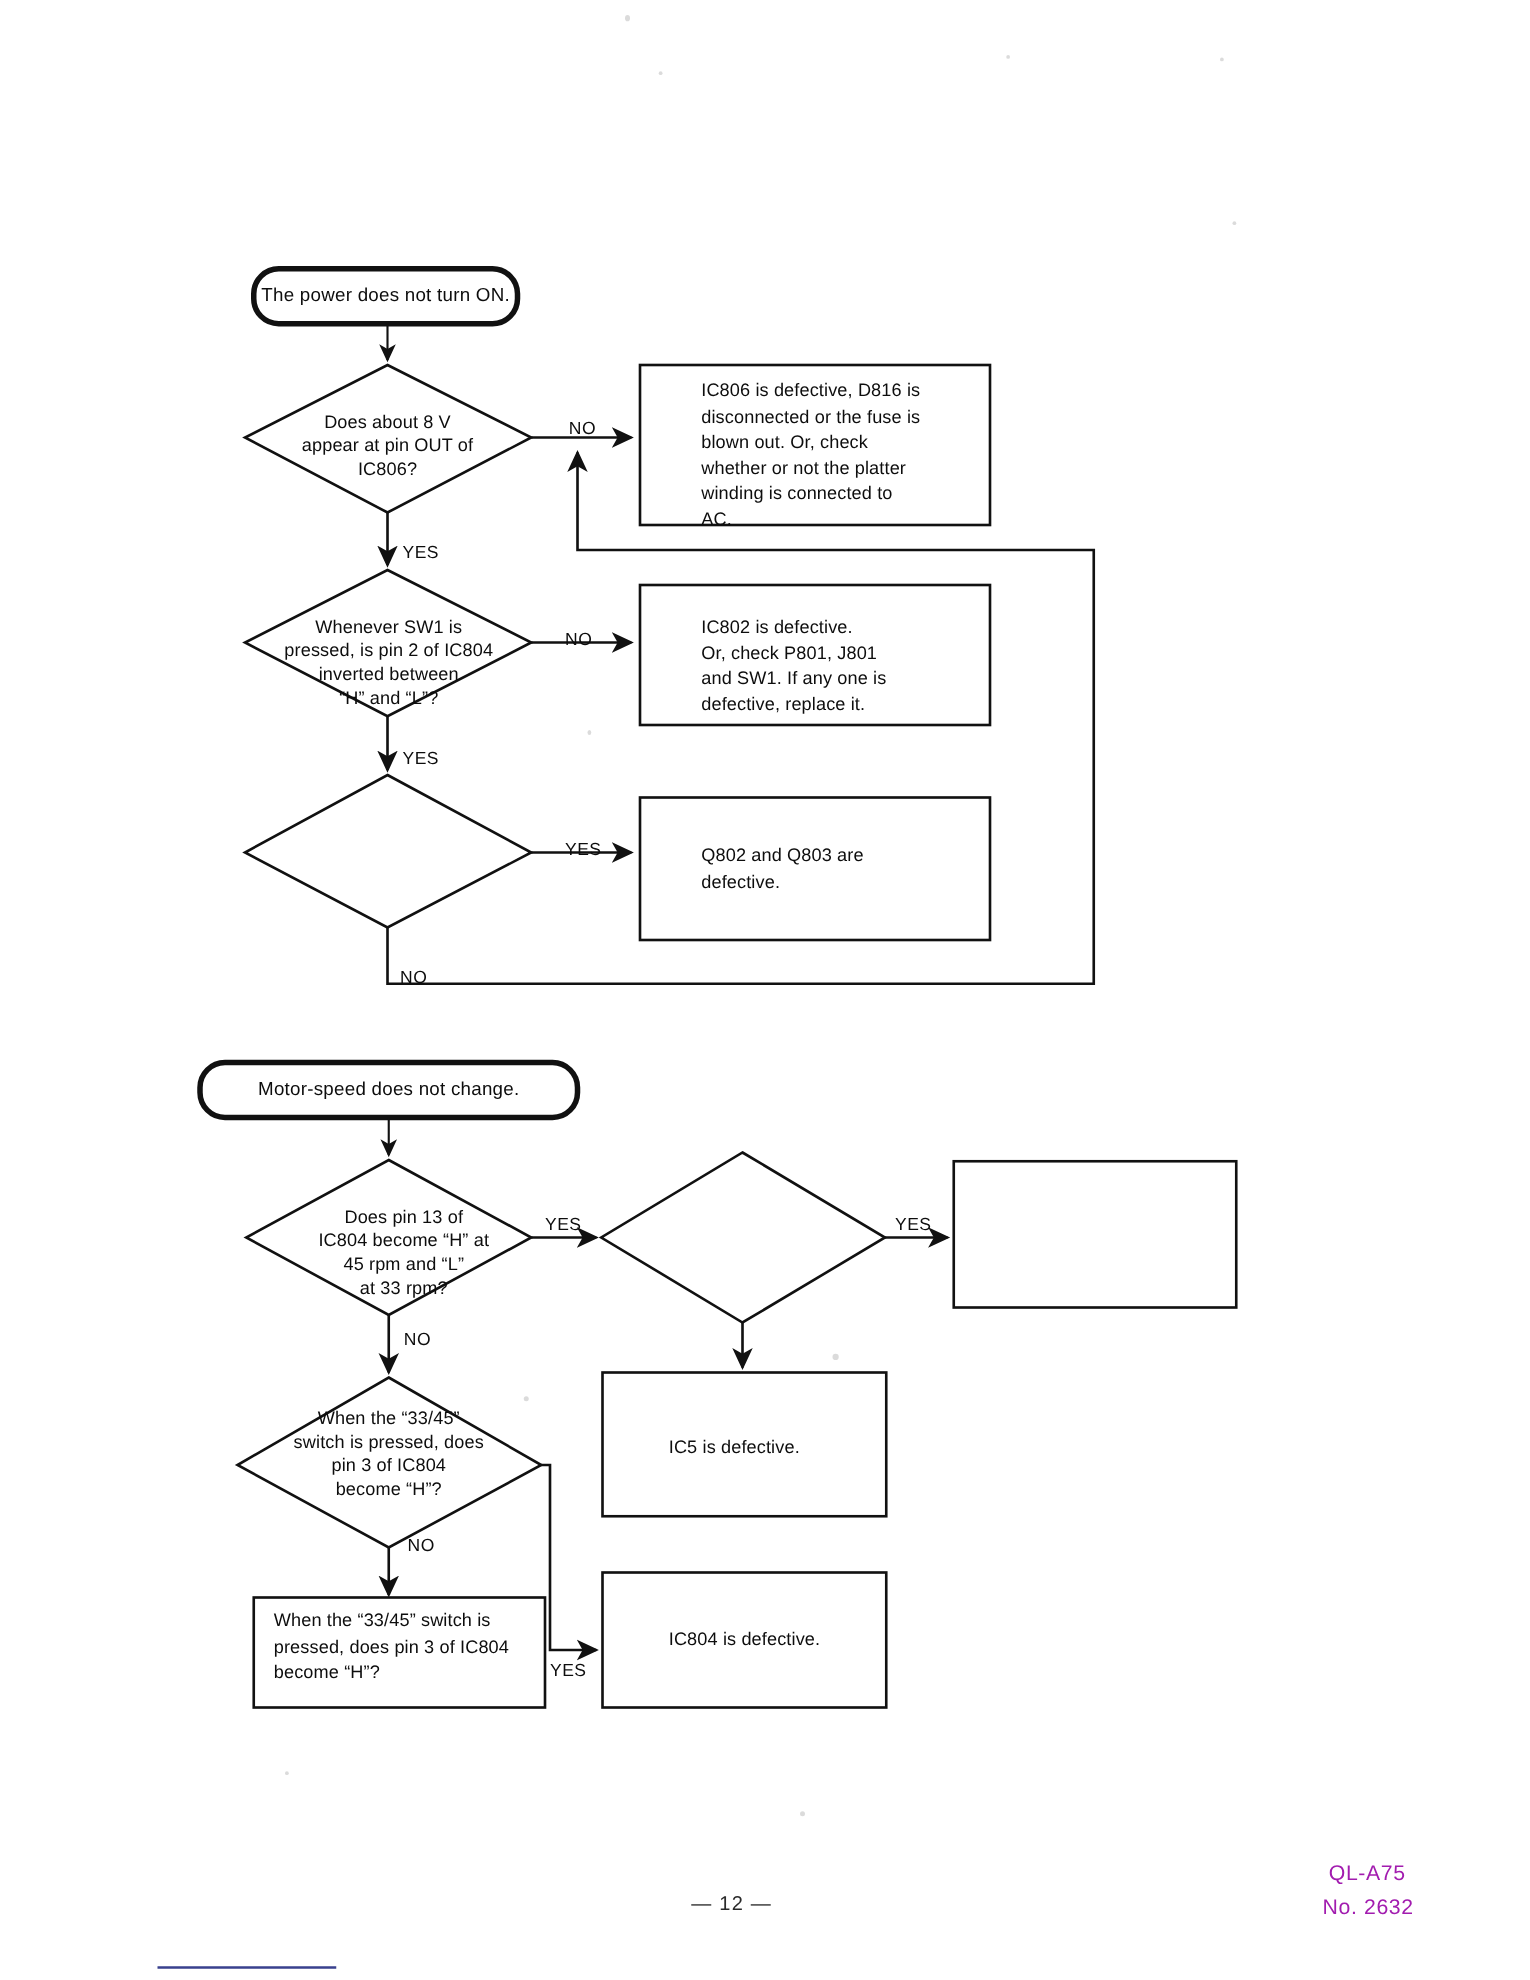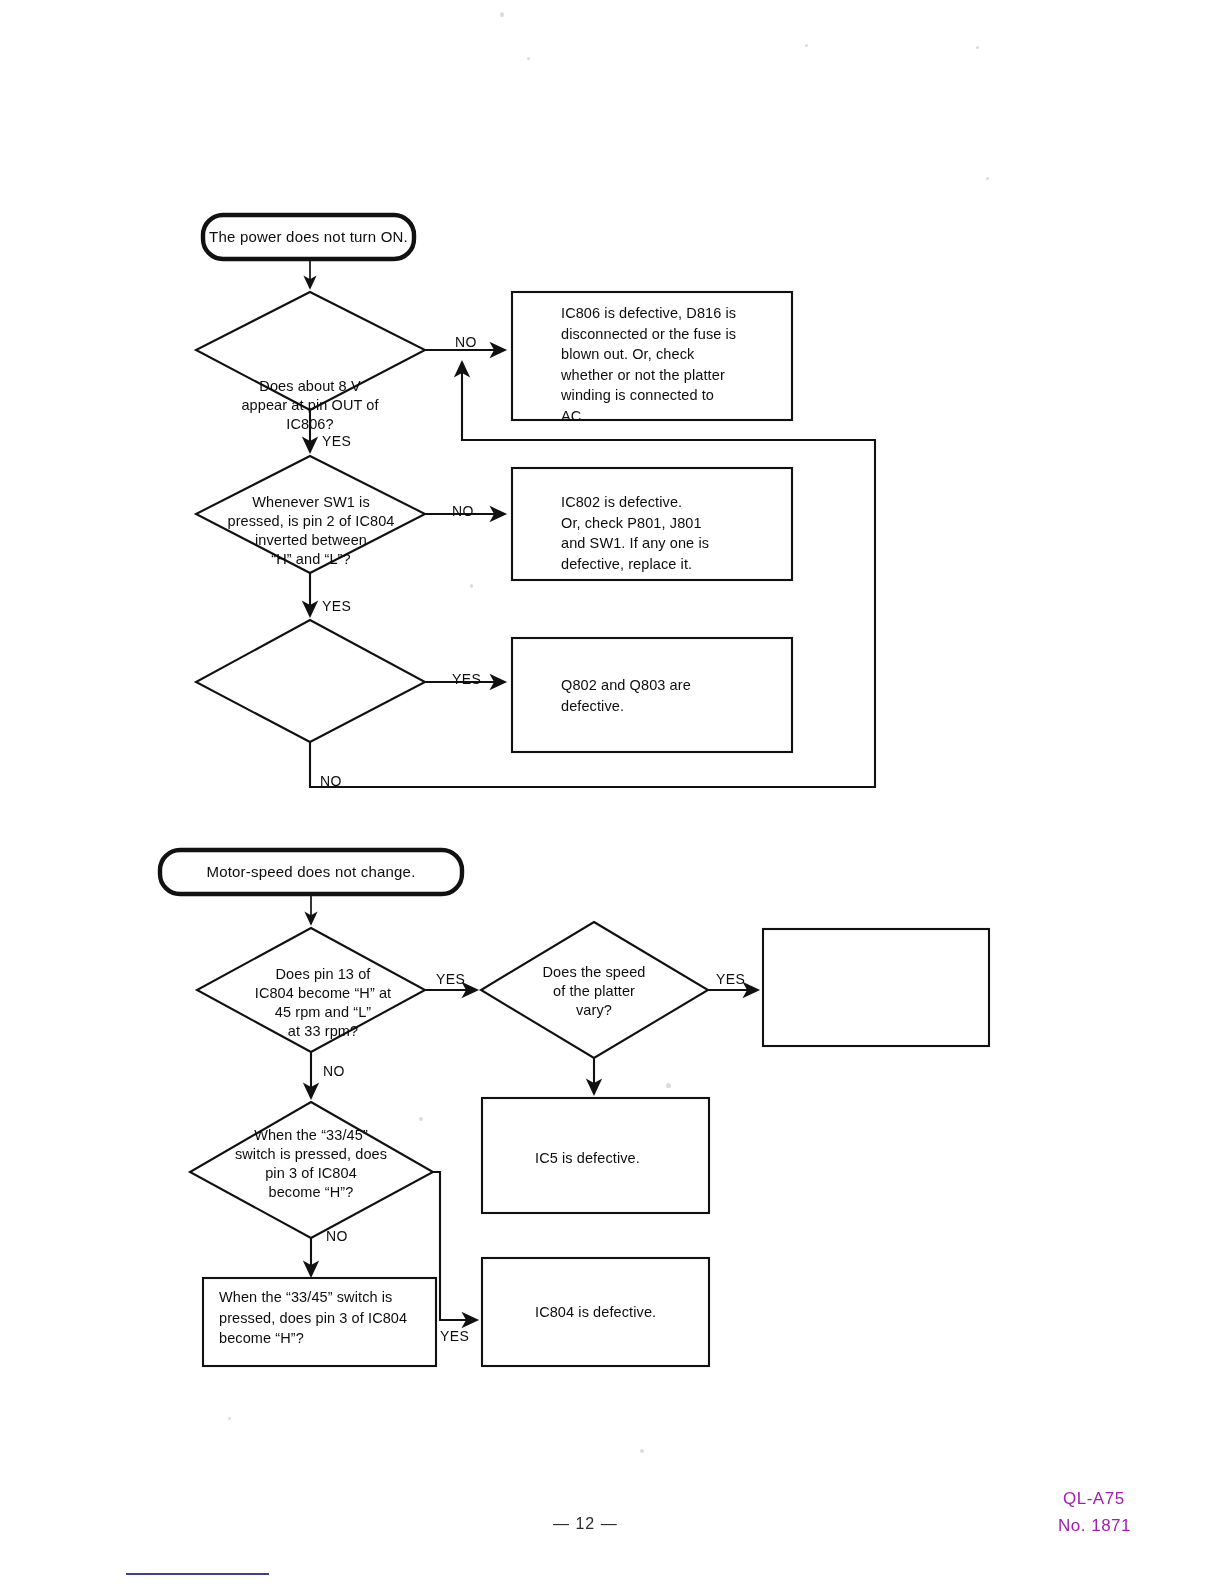--- a/index.html
+++ b/index.html
@@ -118,21 +118,21 @@
       <path d="M311,1238 L311,1276" marker-end="url(#ah)"></path>
 
       <rect x="203" y="1278" width="233" height="88"></rect>
 
       <rect x="482" y="1258" width="227" height="108"></rect>
     </g>
   </svg>
 
   <div class="tx terminal-text" style="left:203px;top:228px;width:211px;">The power does not turn ON.</div>
 
-  <div class="tx node-text" style="left:200px;top:329px;width:220px;margin-top:48px;">
+  <div class="tx node-text" style="left:200px;top:329px;width:220px;">
     <div>Does about 8 V</div>
     <div>appear at pin OUT of</div>
     <div>IC806?</div>
   </div>
 
   <div class="tx box-text" style="left:561px;top:303px;width:235px;">
     <div>IC806 is defective, D816 is</div>
     <div>disconnected or the fuse is</div>
     <div>blown out. Or, check</div>
     <div>whether or not the platter</div>
@@ -169,25 +169,20 @@
 
   <div class="tx terminal-text" style="left:160px;top:863px;width:302px;">Motor-speed does not change.</div>
 
   <div class="tx node-text" style="left:210px;top:965px;width:226px;">
     <div>Does pin 13 of</div>
     <div>IC804 become “H” at</div>
     <div>45 rpm and “L”</div>
     <div>at 33 rpm?</div>
   </div>
 
-  <div class="tx node-text" style="left:497px;top:963px;width:194px;">
-    <div>Does the speed</div>
-    <div>of the platter</div>
-    <div>vary?</div>
-  </div>
 
 
   <div class="tx box-text" style="left:535px;top:1148px;width:180px;">
     <div>IC5 is defective.</div>
   </div>
 
   <div class="tx node-text" style="left:198px;top:1126px;width:226px;">
     <div>When the “33/45”</div>
     <div>switch is pressed, does</div>
     <div>pin 3 of IC804</div>
@@ -205,21 +200,21 @@
   </div>
 
   <div class="tx edge-label" style="left:436px;top:971px;">YES</div>
   <div class="tx edge-label" style="left:716px;top:971px;">YES</div>
   <div class="tx edge-label" style="left:323px;top:1063px;">NO</div>
   <div class="tx edge-label" style="left:326px;top:1228px;">NO</div>
   <div class="tx edge-label" style="left:440px;top:1328px;">YES</div>
 
   <div class="tx page-num" style="left:553px;top:1515px;">— 12 —</div>
   <div class="tx footer-txt" style="left:1063px;top:1489px;">QL-A75</div>
-  <div class="tx footer-txt" style="left:1058px;top:1516px;">No. 1871</div>
+  <div class="tx footer-txt" style="left:1058px;top:1516px;">No. 2632</div>
 
   <div class="blue-rule" style="left:126px;top:1573px;width:143px;"></div>
   <div class="speck" style="left:500px;top:12px;width:4px;height:5px;"></div>
   <div class="speck" style="left:805px;top:44px;width:3px;height:3px;"></div>
   <div class="speck" style="left:976px;top:46px;width:3px;height:3px;"></div>
   <div class="speck" style="left:527px;top:57px;width:3px;height:3px;"></div>
   <div class="speck" style="left:986px;top:177px;width:3px;height:3px;"></div>
   <div class="speck" style="left:470px;top:584px;width:3px;height:4px;"></div>
   <div class="speck" style="left:419px;top:1117px;width:4px;height:4px;"></div>
   <div class="speck" style="left:666px;top:1083px;width:5px;height:5px;"></div>

